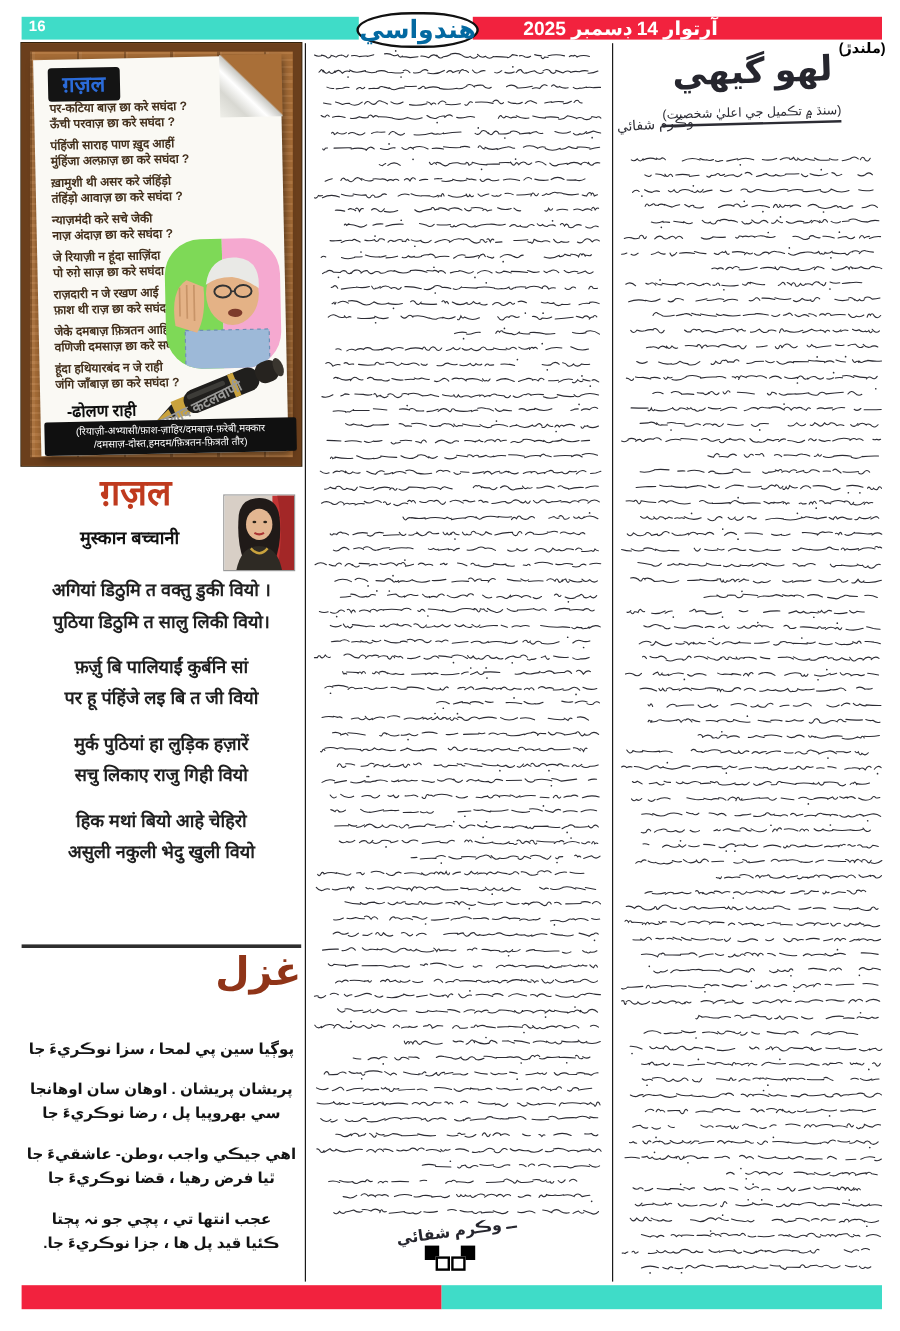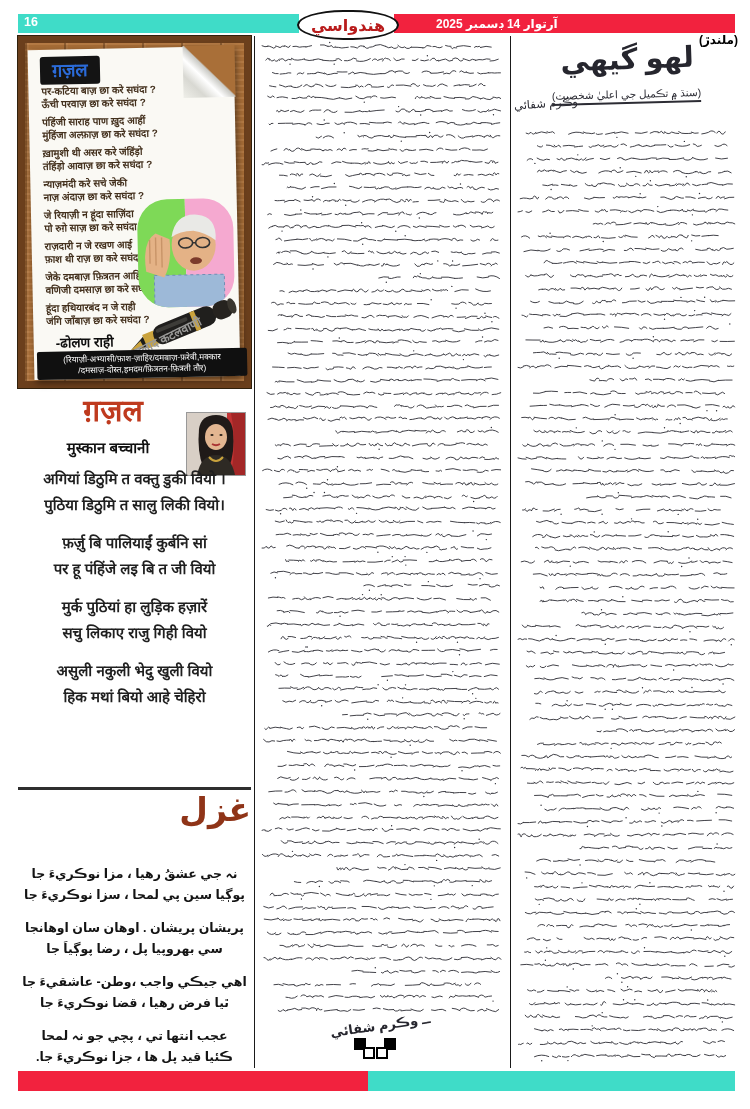--- a/index.html
+++ b/index.html
@@ -5,23 +5,23 @@
   html,body{margin:0;padding:0;background:#ffffff;}
   #page{position:relative;width:750px;height:1109px;background:#ffffff;overflow:hidden;
         font-family:"Liberation Sans","DejaVu Sans",sans-serif;}
   
   .band{position:absolute;top:14px;height:19px;}
   #band-teal{left:18px;width:281px;background:#3fdcc8;}
   #band-red{left:394px;width:341px;background:#f2223e;}
   #page-number{position:absolute;left:24px;top:15px;color:#fff;font-weight:bold;font-size:12.5px;z-index:3;}
   #masthead-oval{position:absolute;left:297px;top:10px;width:98px;height:26px;border:2px solid #111;
       border-radius:50%/55%;background:#fff;display:flex;align-items:center;justify-content:center;z-index:2;}
-  #masthead-oval span{font-weight:bold;font-size:16px;color:#b91c1c;direction:rtl;}
+  #masthead-oval span{font-weight:bold;font-size:21px;color:#0369a1;direction:rtl;}
   #date-banner{position:absolute;left:394px;top:14px;width:300px;height:19px;color:#fff;font-weight:bold;
-      font-size:12px;display:flex;align-items:center;justify-content:flex-end;direction:rtl;z-index:3;}
+      font-size:16px;display:flex;align-items:center;justify-content:flex-end;direction:rtl;z-index:3;}
   #continued-tag{position:absolute;right:12px;top:33px;font-weight:bold;font-size:12px;direction:rtl;color:#000;}
   
   .vrule{position:absolute;top:36px;width:1px;height:1032px;background:#1a1a1a;}
   
   #ghazal-box{position:absolute;left:18px;top:36px;width:233px;height:352px;box-sizing:border-box;
       border:7px solid #6b3f1c;box-shadow:0 0 0 1px #30200c;
       background-color:#b0733a;
       background-image:repeating-linear-gradient(90deg,rgba(30,12,0,.28) 0 2px,rgba(255,255,255,.05) 2px 4px,transparent 4px 39px),
                        repeating-linear-gradient(0deg,rgba(255,255,255,.05) 0 2px,rgba(0,0,0,.05) 2px 6px);}
   #paper{position:absolute;left:6px;top:5px;width:206px;height:330px;background:#faf9f4;
@@ -38,21 +38,21 @@
   #watermark{position:absolute;left:92px;top:282px;transform:rotate(-25deg);color:#9a9a98;
       font-weight:bold;font-size:12px;white-space:nowrap;}
   #box-author{position:absolute;left:22px;top:284px;font-weight:bold;font-size:13.5px;color:#0d0d0d;}
   #glossary-bar{position:absolute;left:3px;top:302px;width:202px;background:#101010;color:#fff;
       font-size:8.4px;line-height:1.3;padding:3px 4px;border-radius:2px;text-align:center;}
   
   #hindi-title{position:absolute;left:18px;top:389px;width:190px;text-align:center;color:#bf3a1e;
       font-weight:bold;font-size:30px;}
   #hindi-author{position:absolute;left:18px;top:437px;width:180px;text-align:center;font-weight:bold;font-size:15px;color:#111;}
   #author-photo{position:absolute;left:186px;top:412px;width:58px;height:62px;border:1px solid #999;}
-  #hindi-poem{position:absolute;left:18px;top:466px;width:233px;text-align:center;color:#1f1f1f;
+  #hindi-poem{position:absolute;left:18px;top:480px;width:233px;text-align:center;color:#1f1f1f;
       font-weight:600;font-size:15px;line-height:26px;}
   #hindi-poem .couplet{margin-bottom:12px;}
   #section-rule{position:absolute;left:18px;top:787px;width:233px;height:3px;background:#2e2e2e;}
   
   #sindhi-title{position:absolute;left:18px;top:790px;width:233px;text-align:right;color:#8f3418;
       font-weight:bold;font-size:33px;direction:rtl;}
   #sindhi-author{position:absolute;left:18px;top:841px;width:233px;text-align:center;font-weight:bold;
       font-size:13px;color:#111;direction:rtl;}
   #sindhi-poem{position:absolute;left:18px;top:864px;width:233px;text-align:center;color:#141414;
       font-size:12.5px;line-height:20.5px;direction:rtl;font-weight:600;}
@@ -202,43 +202,42 @@
       </div>
       <div class="couplet">
         <div>फ़र्ज़ु बि पालियाईं कुर्बनि सां</div>
         <div>पर हू पंहिंजे लइ बि त जी वियो</div>
       </div>
       <div class="couplet">
         <div>मुर्क पुठियां हा लुड़िक हज़ारें</div>
         <div>सचु लिकाए राजु गिही वियो</div>
       </div>
       <div class="couplet">
+        <div>हिक मथां बियो आहे चेहिरो</div>
         <div>असुली नकुली भेदु खुली वियो</div>
-        <div>हिक मथां बियो आहे चेहिरो</div>
       </div>
     </div>
 
   <div id="section-rule"></div>
 
   <div id="sindhi-title">غزل</div>
   <div id="sindhi-poem">
       <div class="couplet">
-        <div>نہ جي عشقُ رهيا ، مزا نوڪريءَ جا</div>
         <div>پوڳيا سين پي لمحا ، سزا نوڪريءَ جا</div>
       </div>
       <div class="couplet">
         <div>پريشان پريشان . اوهان سان اوهانجا</div>
-        <div>سي  بهروپيا پل ، رضا پوڳياَ جا</div>
+        <div>سي  بهروپيا پل ، رضا نوڪريءَ جا</div>
       </div>
       <div class="couplet">
         <div>اهي جيڪي واجب ،وطن- عاشقيءَ جا</div>
         <div>ٿيا فرض رهيا ، قضا نوڪريءَ جا</div>
       </div>
       <div class="couplet">
-        <div>عجب انتها تي ، پچي جو نہ لمحا</div>
+        <div>عجب انتها تي ، پچي جو نہ پڄتا</div>
         <div>ڪئيا قيد پل ها ، جزا نوڪريءَ جا.</div>
       </div>
     </div>
 
   <div id="hw-middle">
       <svg width="244" height="12.85" viewBox="0 0 244 12.85" class="hw-line" style="transform: rotate(0.284823deg);">
         <path d="M233.3 6.5 Q228.1 4.9 223.0 6.8 M223.0 7.2 Q221.4 4.6 219.8 6.3 Q218.1 5.2 216.5 6.8 M212.5 6.1 Q205.6 4.3 198.8 6.1 M198.8 7.5 Q197.3 7.5 195.9 7.2 Q194.5 9.9 193.0 7.1 M193.0 6.0 Q190.3 6.2 187.6 5.2 M184.2 6.6 Q181.9 8.1 179.6 7.2 Q177.2 5.5 174.9 6.3 M173.1 6.1 Q171.0 5.5 169.0 5.3 Q166.9 8.0 164.9 7.9 M164.9 7.5 Q159.1 6.9 153.3 7.1 M153.3 6.9 Q150.0 10.0 146.6 6.8 Q143.3 8.9 139.9 5.2 M139.9 6.8 Q136.9 10.0 133.8 6.9 Q130.8 8.9 127.7 6.5 M127.7 6.3 Q122.4 3.2 117.2 5.3 M117.2 5.7 Q114.4 7.3 111.5 7.3 Q108.7 10.1 105.9 6.0 M105.9 6.9 Q102.6 4.2 99.3 8.2 Q96.1 6.7 92.8 6.9 M90.3 7.4 Q87.0 7.8 83.8 8.2 Q80.5 7.4 77.2 7.4 M77.2 6.9 Q75.4 9.2 73.5 5.8 Q71.7 7.1 69.9 6.6 M69.9 6.6 Q66.1 4.4 62.4 5.2 M53.5 6.0 Q50.7 6.7 47.9 7.4 M47.9 7.1 Q44.6 6.9 41.4 7.6 Q38.2 6.1 34.9 6.9 M32.1 6.2 Q30.7 9.0 29.2 7.5 Q27.8 6.2 26.3 6.3 M26.3 6.6 Q24.2 6.0 22.0 8.1 Q19.9 7.0 17.7 6.5 M17.7 7.5 Q15.7 10.1 13.7 7.7 Q11.8 6.7 9.8 6.5 M9.8 7.0 Q6.9 8.0 4.0 6.4 " fill="none" stroke="#2c2c34" stroke-width="0.9" stroke-linecap="round"></path>
         <circle cx="71.7" cy="2.7" r="0.7" fill="#2c2c34"></circle>
       </svg>
       <svg width="244" height="12.85" viewBox="0 0 244 12.85" class="hw-line" style="transform: rotate(0.0287818deg);">

